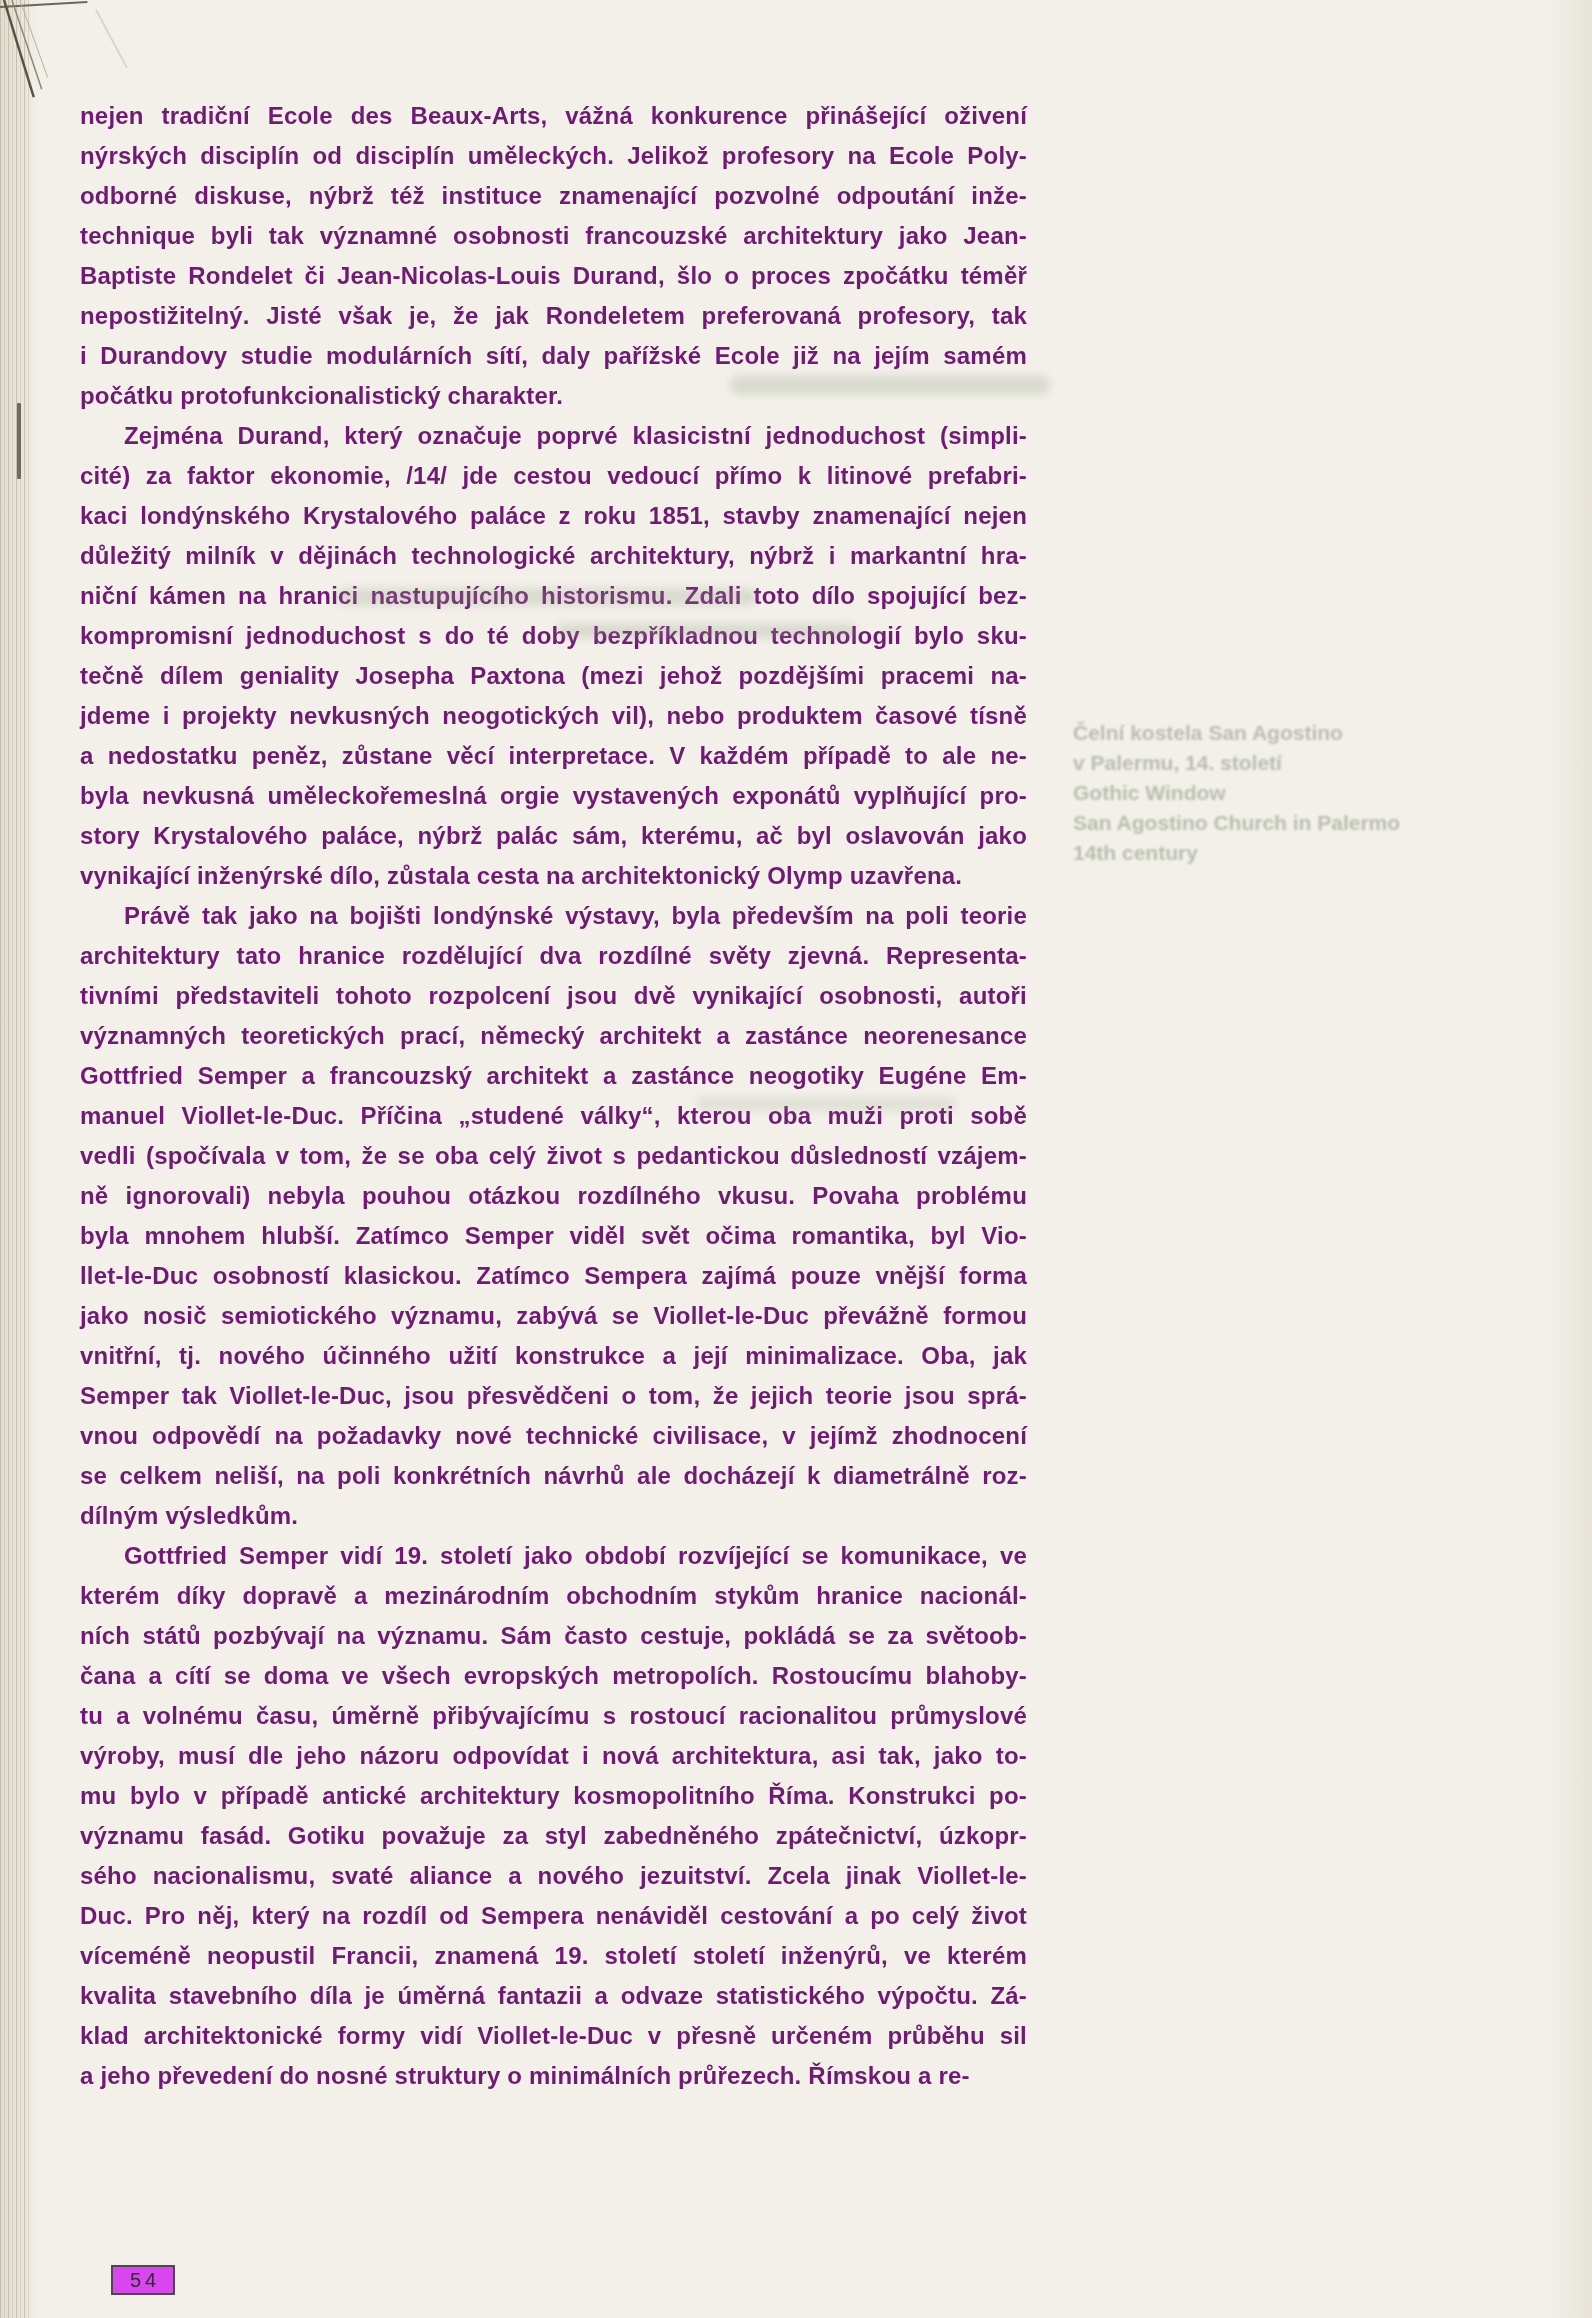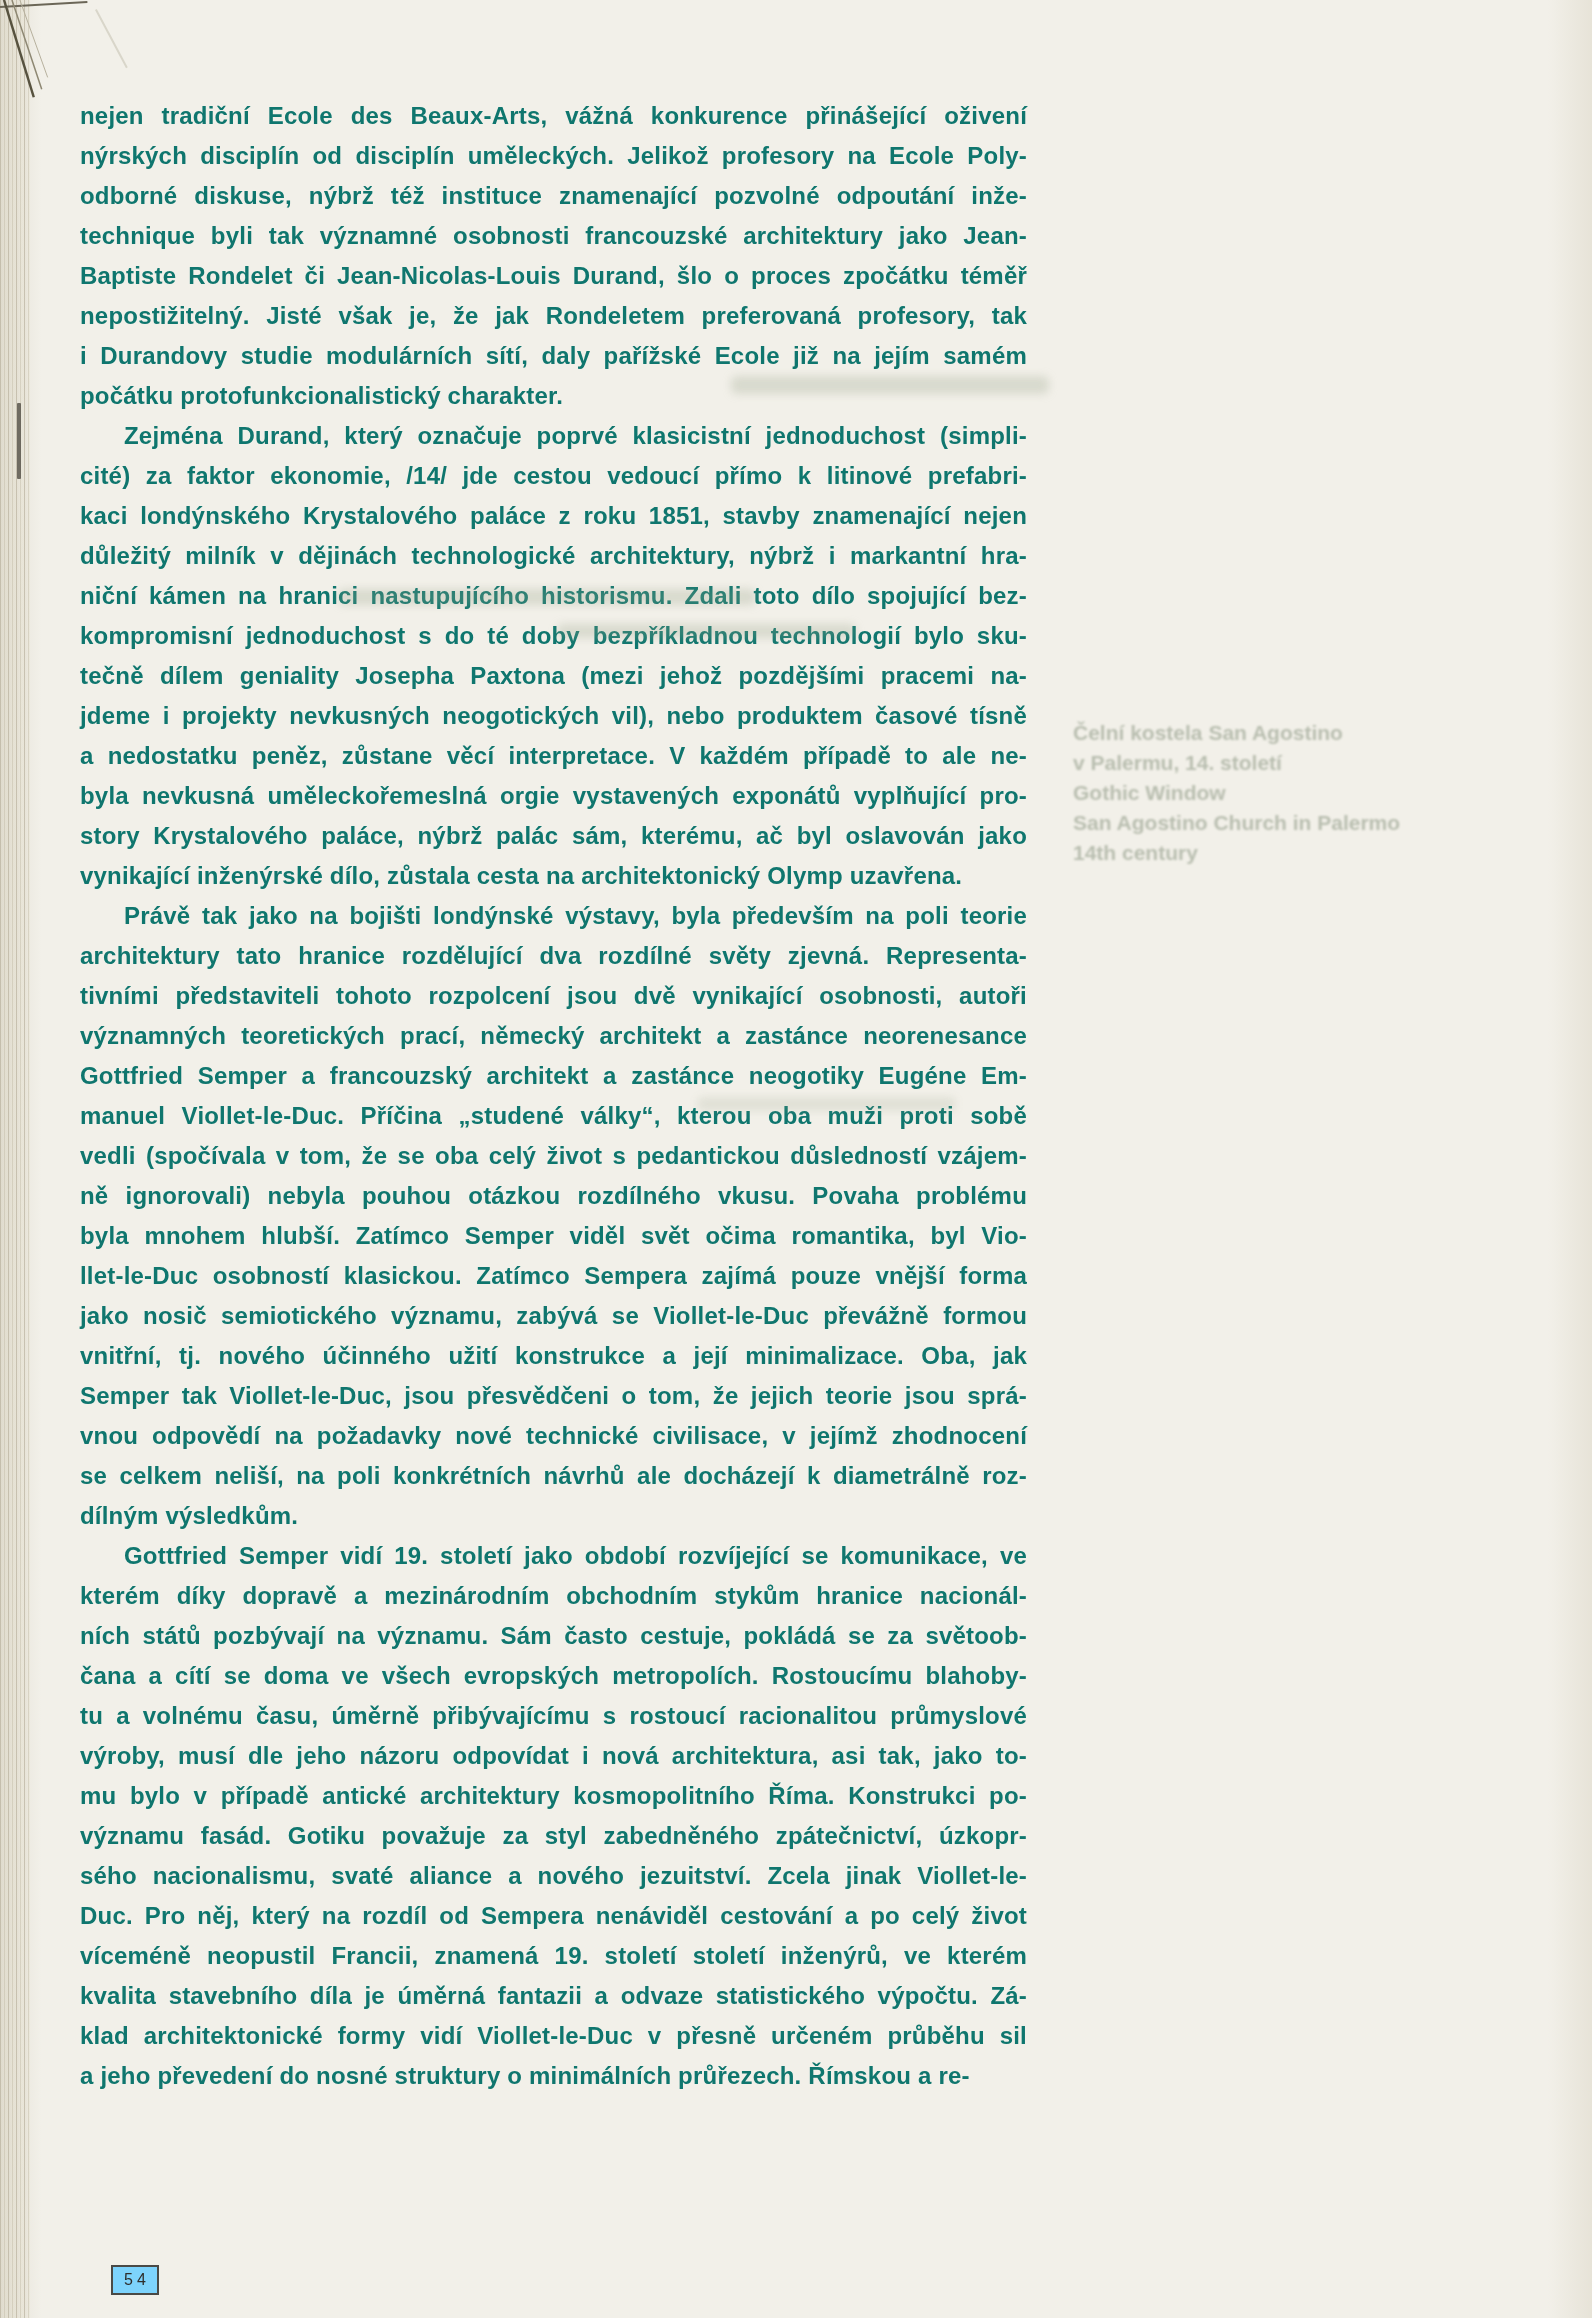--- a/index.html
+++ b/index.html
@@ -27,21 +27,21 @@
     position:absolute;left:17px;top:403px;width:4px;height:76px;
     background:#514e44;opacity:.8;border-radius:1px;
   }
   .right-shade{
     position:absolute;right:0;top:0;width:44px;height:2318px;
     background:linear-gradient(270deg,rgba(205,197,176,.30),rgba(242,240,233,0));
   }
   
   .textblock{
     position:absolute;left:80px;top:96px;width:947px;
-    color:#0f766e;
+    color:#701a75;
     font-size:24px;font-weight:700;line-height:40px;
     letter-spacing:0.2px;
   }
   .para{margin:0;}
   .line{
     text-align:justify;text-align-last:justify;
     white-space:normal;
   }
   .line.last{text-align-last:left;}
   .line.indent{padding-left:44px;}
@@ -56,24 +56,24 @@
   .smudge{
     position:absolute;background:rgba(150,160,138,.28);
     filter:blur(4px);border-radius:6px;pointer-events:none;
   }
   .smudge.s1{left:731px;top:376px;width:318px;height:18px;}
   .smudge.s2{left:338px;top:589px;width:418px;height:16px;}
   .smudge.s3{left:557px;top:624px;width:299px;height:14px;}
   .smudge.s4{left:697px;top:1097px;width:259px;height:14px;opacity:.7;}
   
   .pagenum-box{
-    position:absolute;left:111px;top:2265px;width:48px;height:30px;
-    border:2px solid #4a4a46;background:#7dd3fc;
+    position:absolute;left:111px;top:2265px;width:64px;height:30px;
+    border:2px solid #4a4a46;background:#d946ef;
     display:flex;align-items:center;justify-content:center;
-    font-size:16px;font-weight:400;color:#2e2e2c;letter-spacing:4px;
+    font-size:20px;font-weight:400;color:#2e2e2c;letter-spacing:4px;
     padding-left:4px;box-sizing:border-box;
   }
   .scratch{
     position:absolute;left:95px;top:10px;width:2px;height:66px;
     background:#d9d6ca;transform:rotate(-28deg);transform-origin:top left;
   }
 </style>
 </head>
 <body>
 

